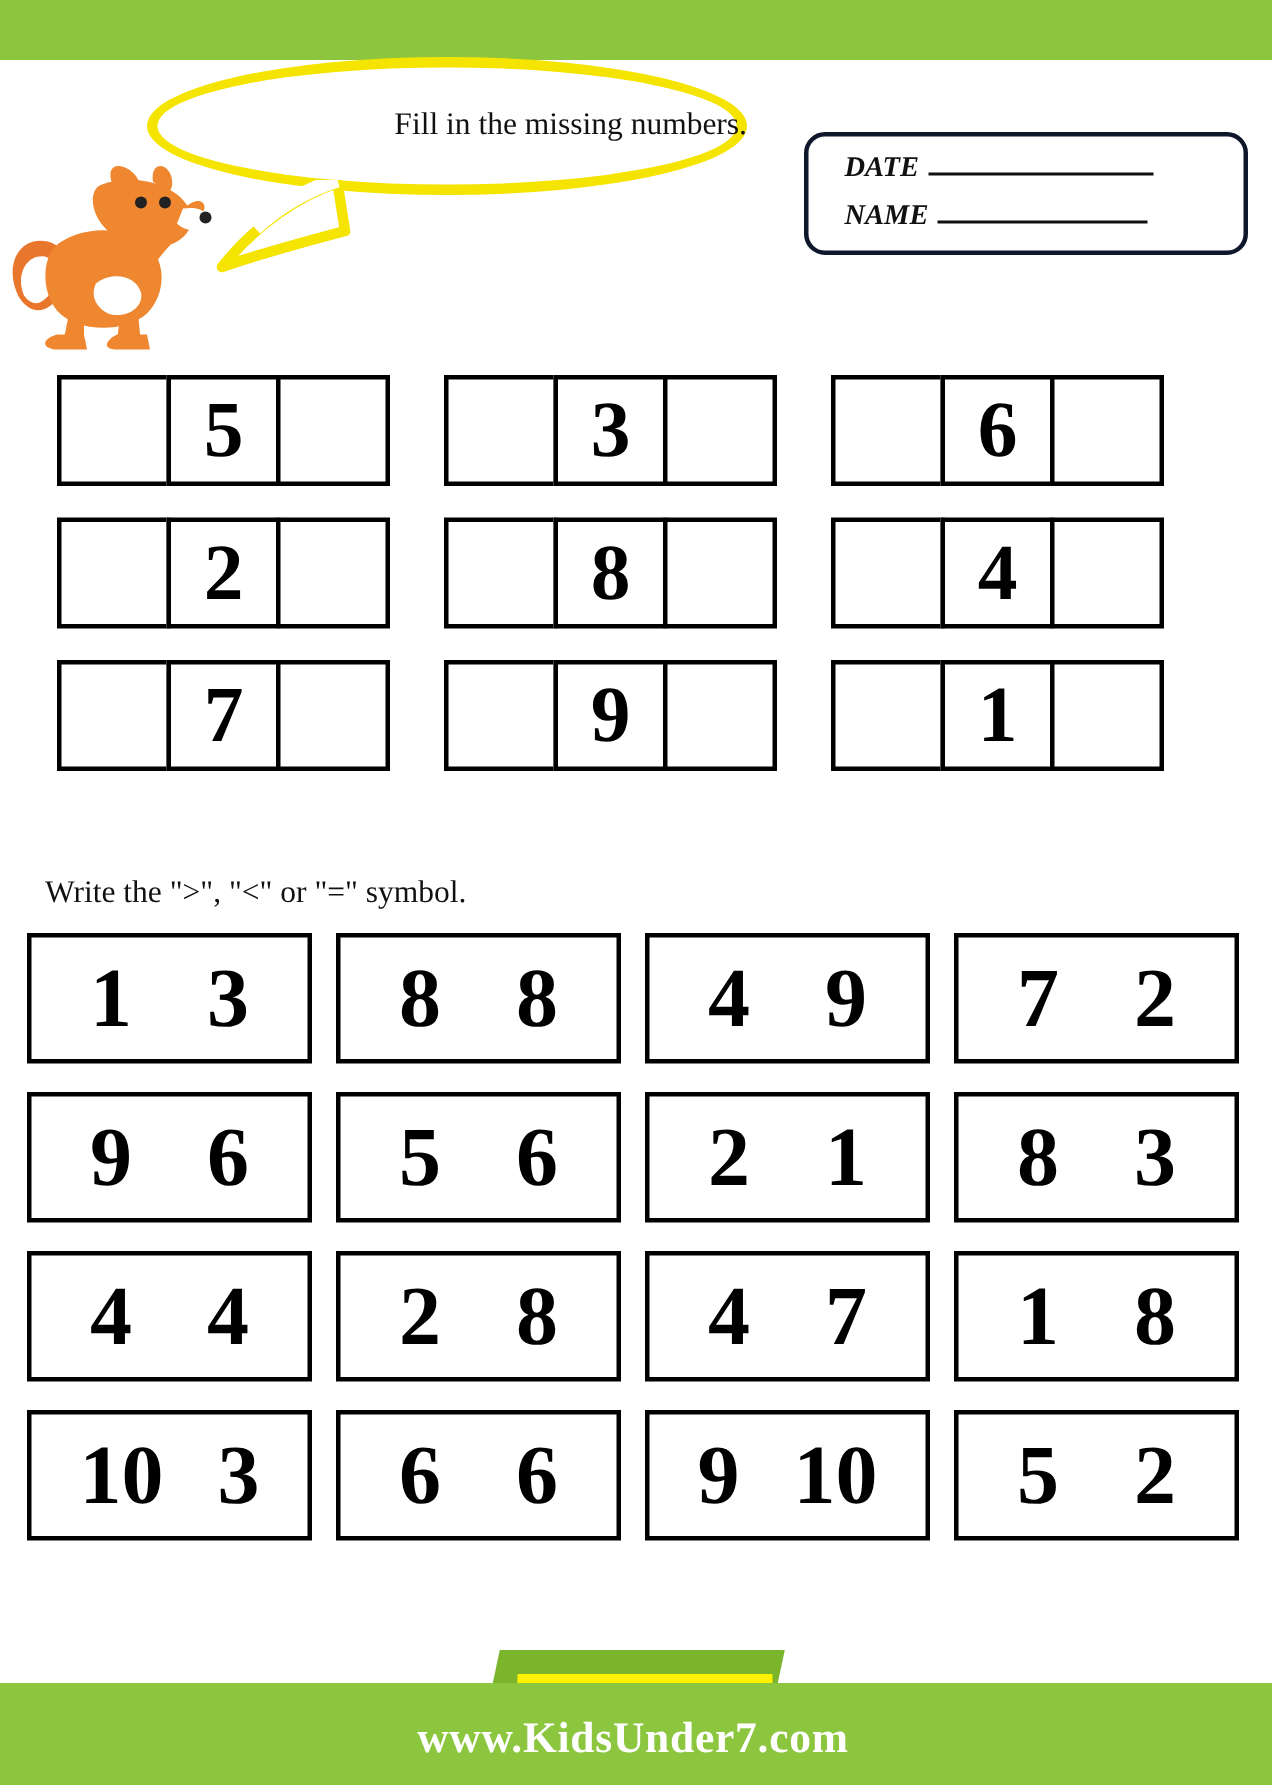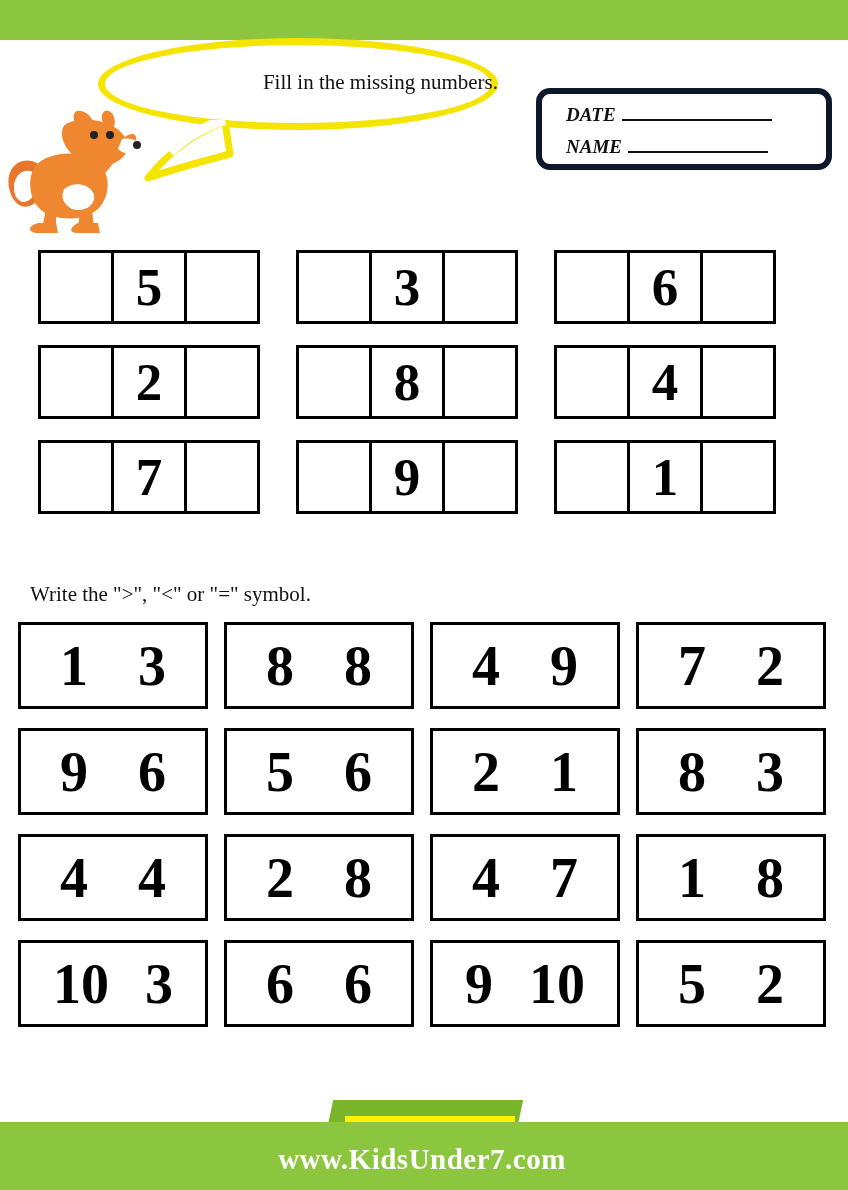--- a/index.html
+++ b/index.html
@@ -98,21 +98,21 @@
     height: 130px;
   }
 
   
   .namebox {
     position: absolute;
     top: 88px;
     left: 536px;
     width: 296px;
     height: 82px;
-    border: 6px solid #0f172a;
+    border: 3px solid #0f172a;
     border-radius: 14px;
     box-sizing: border-box;
     background: #ffffff;
   }
   .namebox .line {
     position: absolute;
     left: 24px;
     font-family: "Liberation Serif", serif;
     font-style: italic;
     font-weight: bold;

